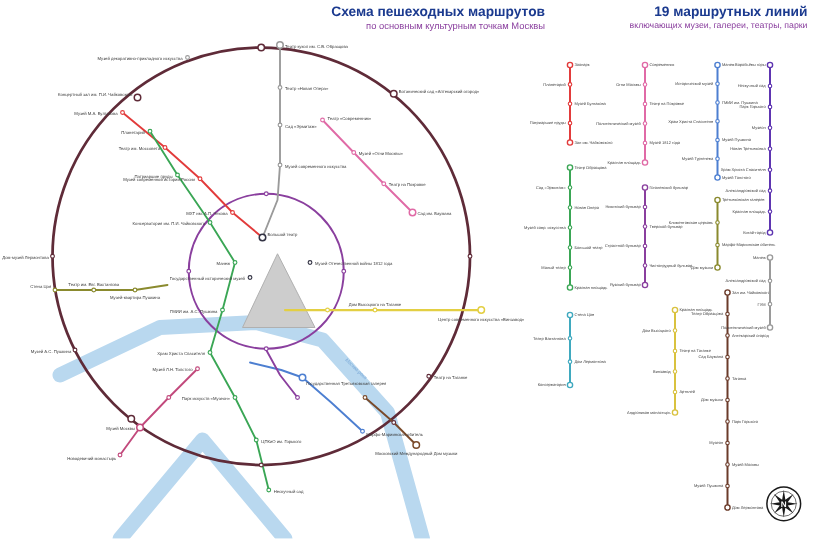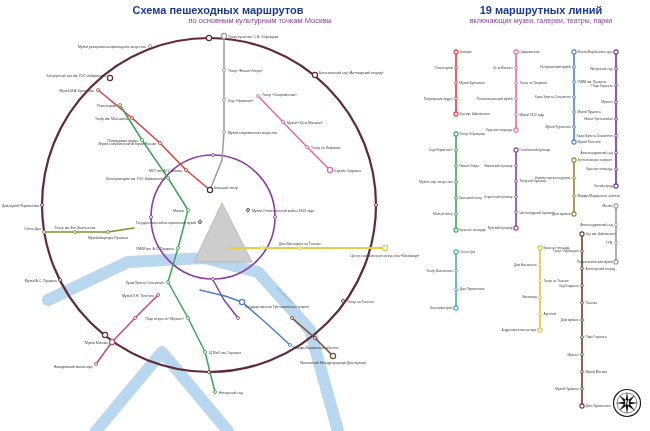--- a/index.html
+++ b/index.html
@@ -1,20 +1,20 @@
 <!DOCTYPE html>
 <html><head>
 <meta charset="utf-8">
 <style>
   html,body{margin:0;padding:0;background:#fff;}
   .stage{position:relative;width:650px;height:431px;background:#ffffff;overflow:hidden;
          font-family:"Liberation Sans",sans-serif;}
-  .ttl{position:absolute;text-align:center;line-height:1.15;}
+  .ttl{position:absolute;text-align:right;line-height:1.15;}
   #left-title{top:4px;left:0;width:436px;font-size:11px;font-weight:bold;color:#1b3a8f;}
-  #left-subtitle{top:17px;left:0;width:436px;font-size:7.5px;color:#8a3f9e;margin-left:42px;}
+  #left-subtitle{top:17px;left:0;width:436px;font-size:7.5px;color:#8a3f9e;}
   #right-title{top:4px;left:436px;width:210px;font-size:11px;font-weight:bold;color:#1b3a8f;}
   #right-subtitle{top:17px;left:436px;width:210px;font-size:7px;color:#8a3f9e;}
   svg#scheme{position:absolute;left:0;top:0;}
 </style>
 </head>
 <body>
 
 <div class="stage">
 
   <div class="ttl" id="left-title">Схема пешеходных маршрутов</div>

